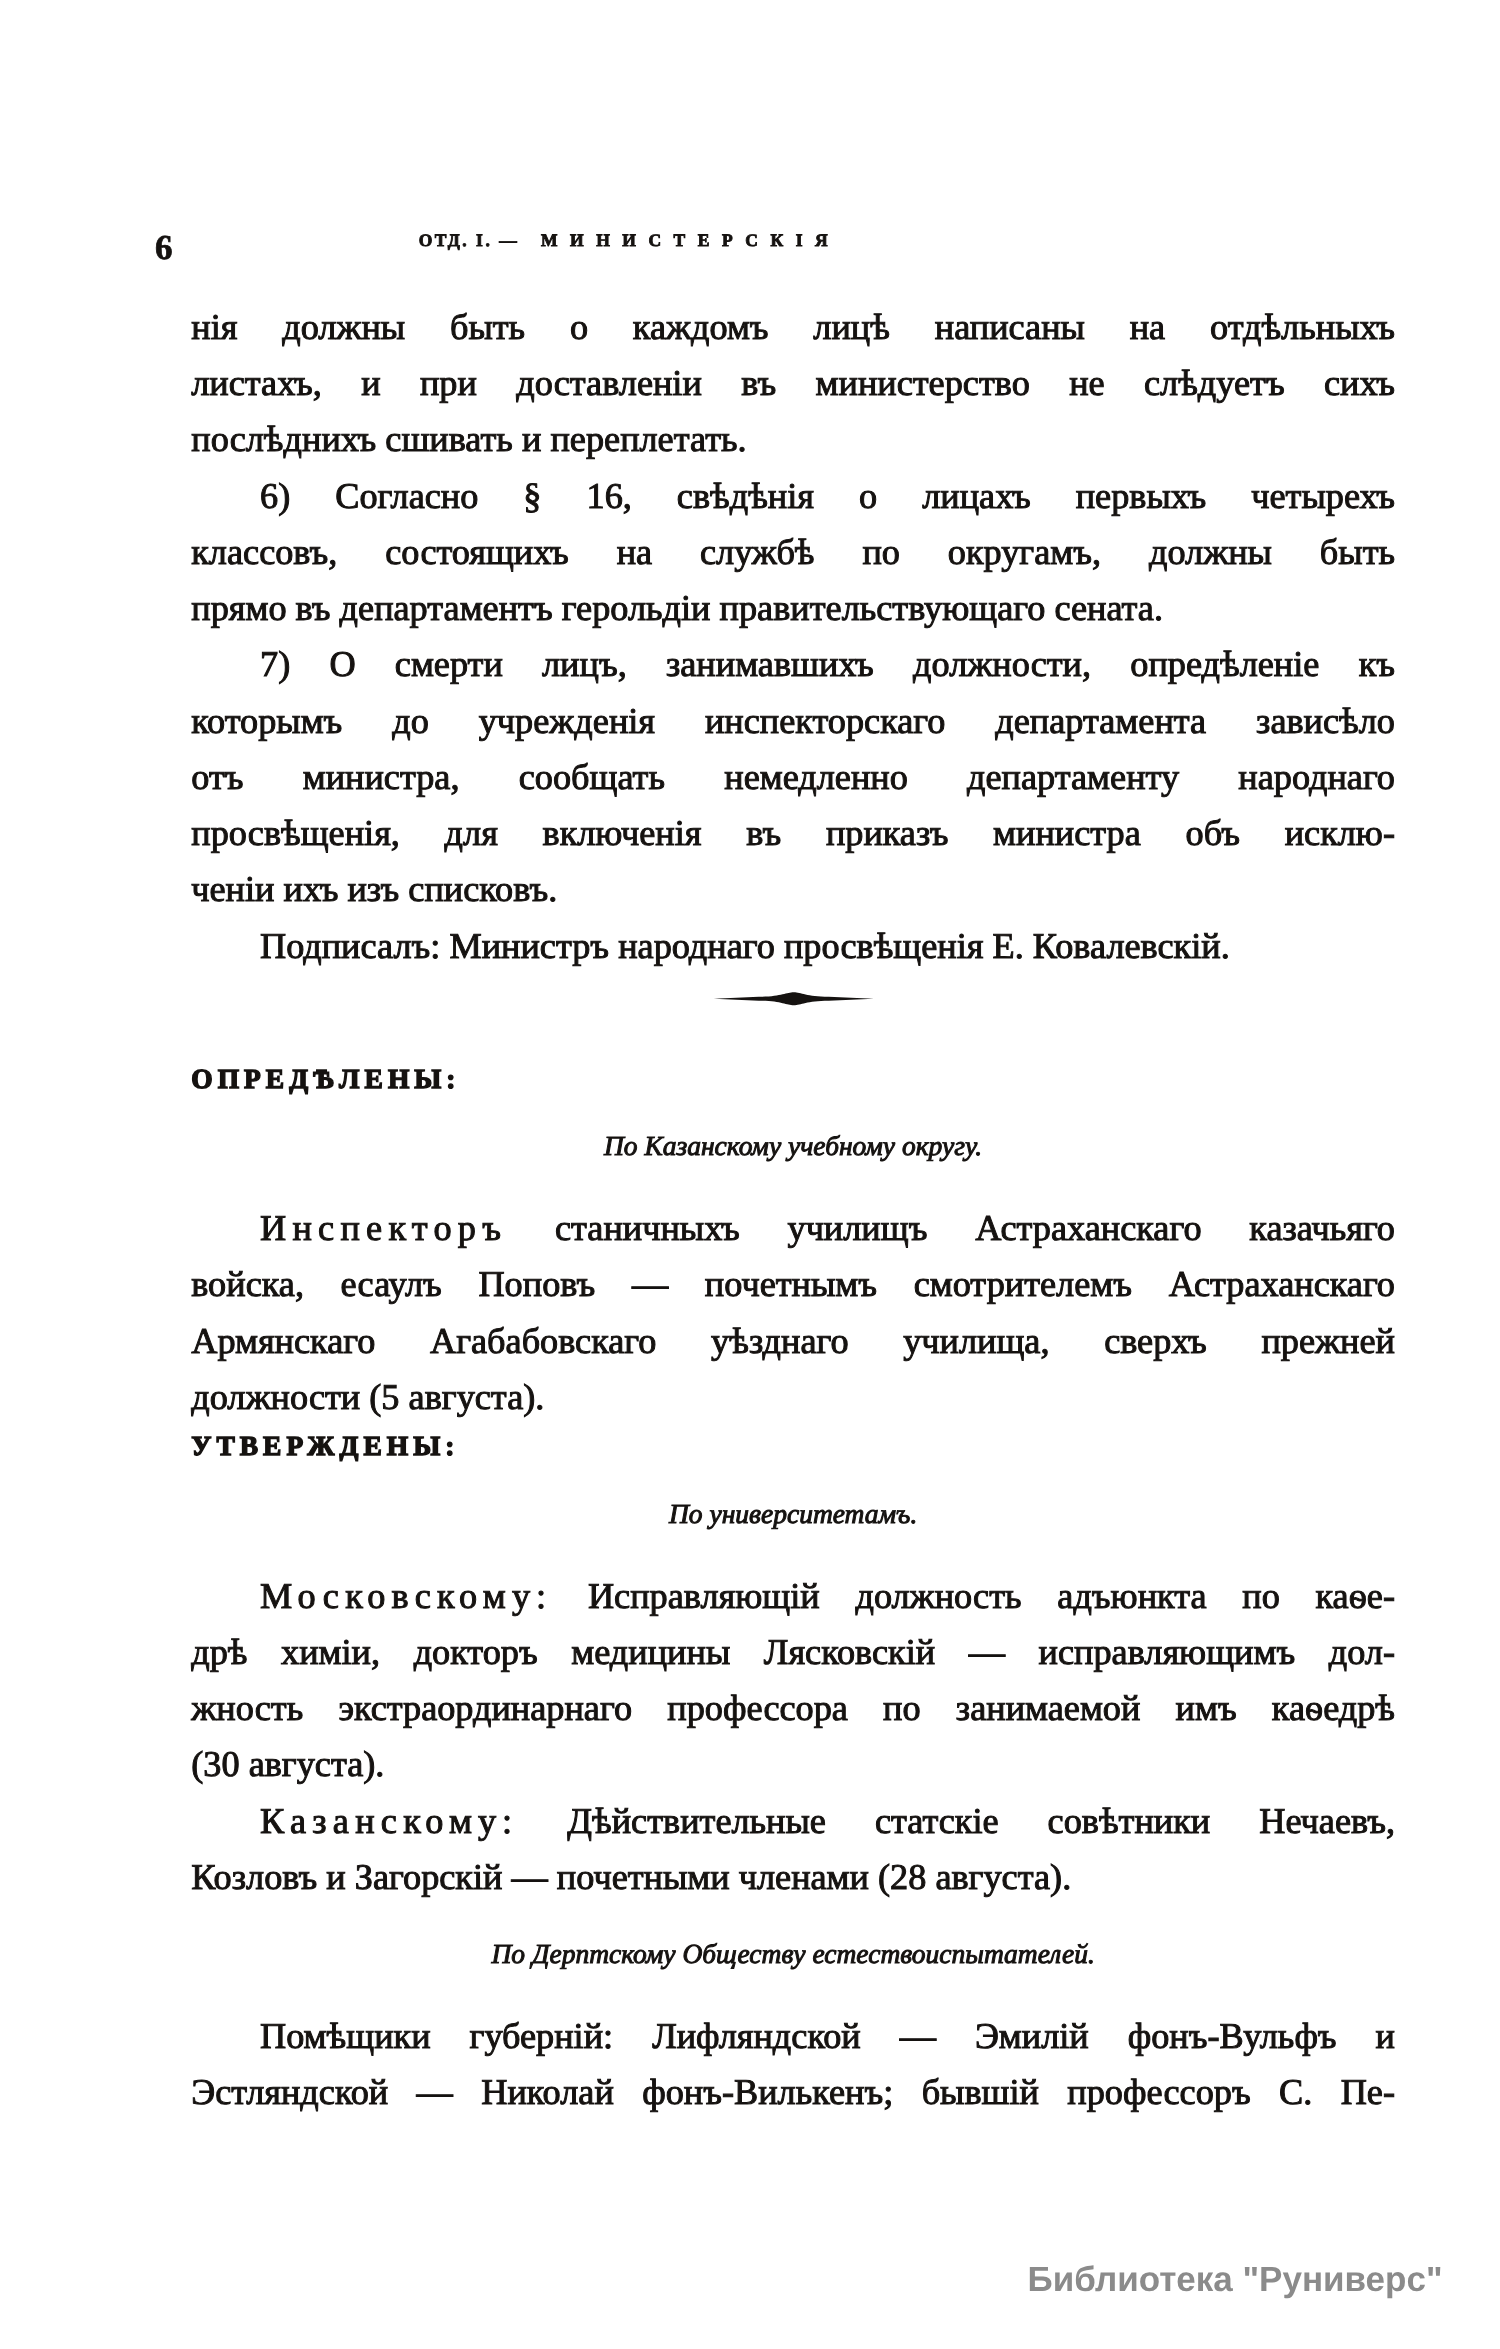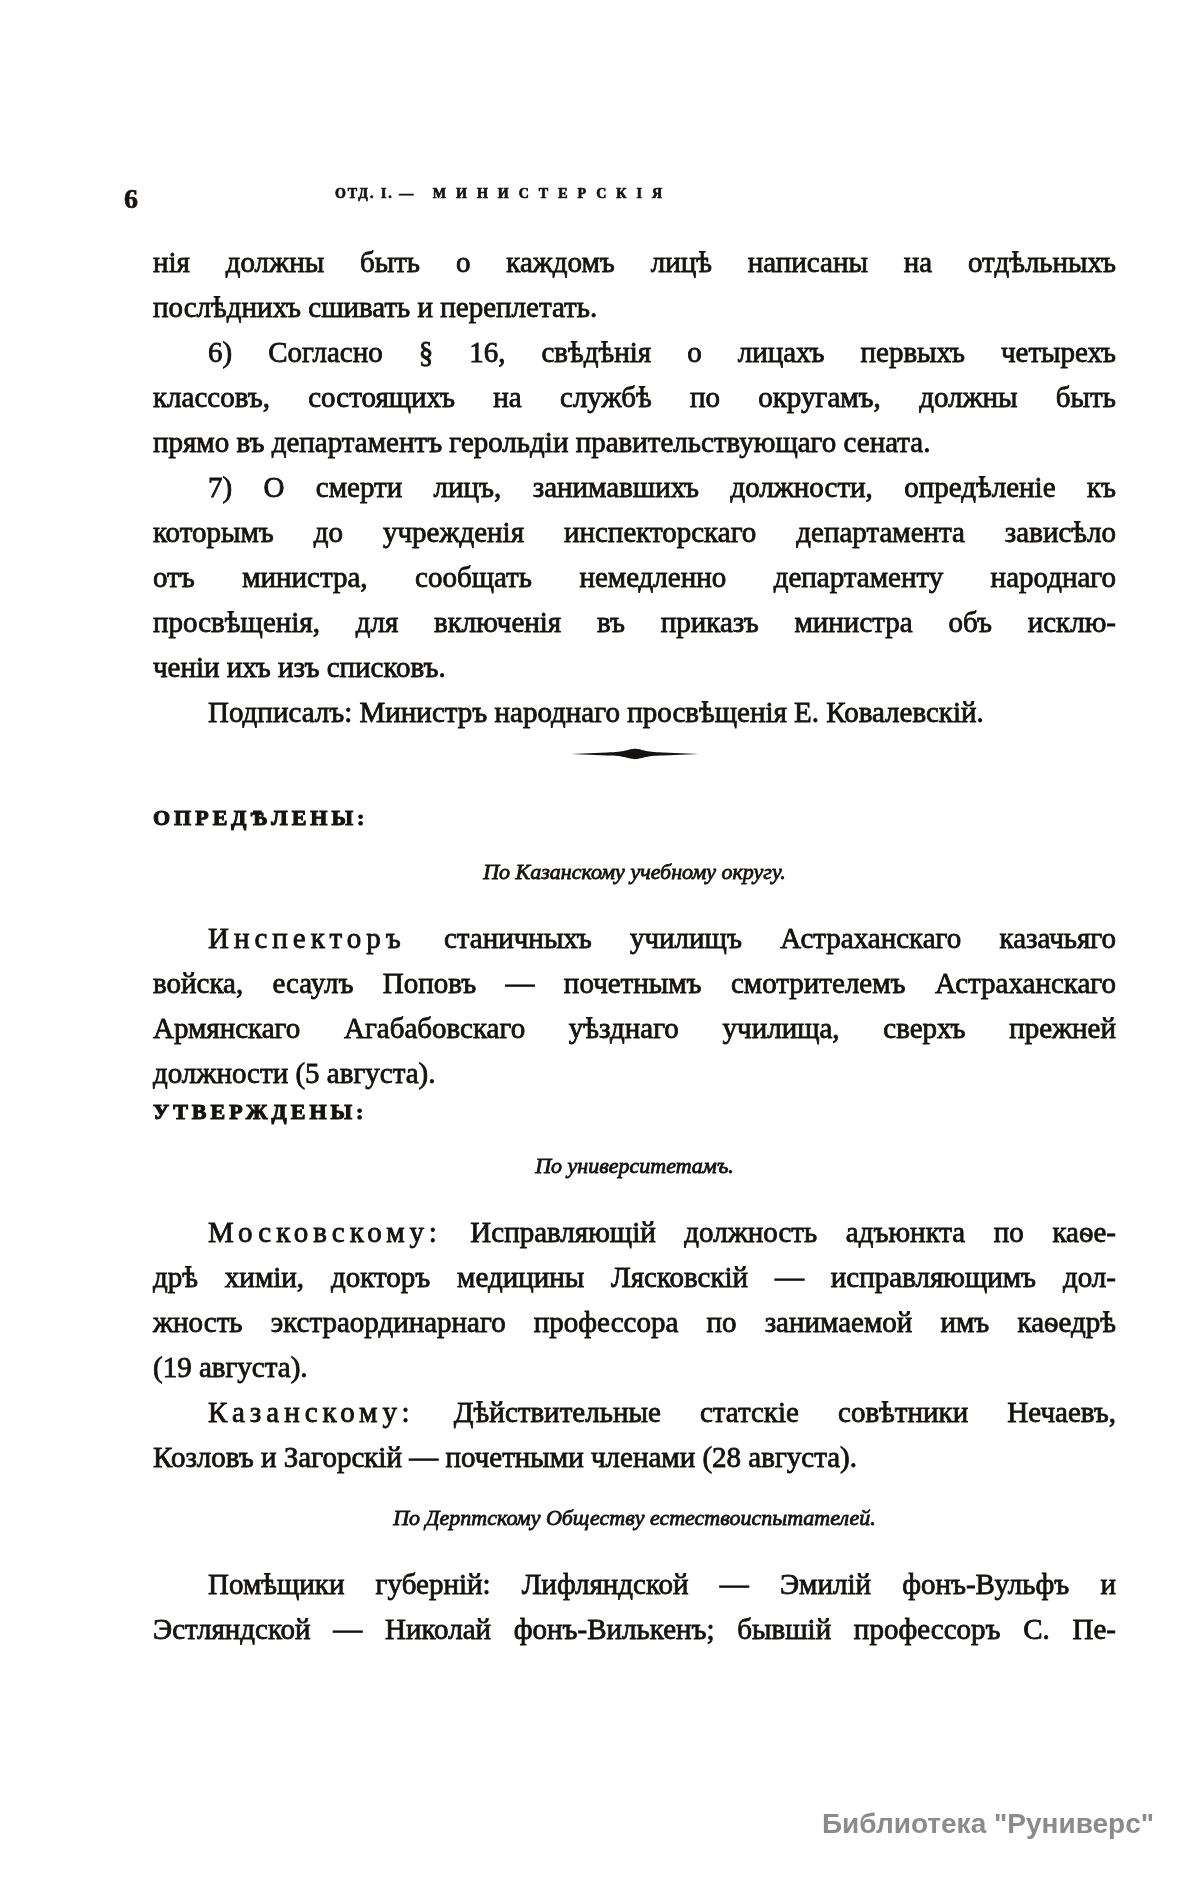--- a/index.html
+++ b/index.html
@@ -108,20 +108,21 @@
     <span class="page-num">6</span>
     <span class="header-text">
       <span class="prefix">ОТД. I. —</span>
       <span class="wide">МИНИСТЕРСКІЯ</span>
     </span>
   </div>
 
   <div class="content" id="blocks">
       <div class="para">
         <div class="line"><span>нія должны быть о каждомъ лицѣ написаны на отдѣльныхъ</span></div>
+        <div class="line"><span>листахъ, и при доставленіи въ министерство не слѣдуетъ сихъ</span></div>
         <div class="line last"><span>послѣднихъ сшивать и переплетать.</span></div>
       </div>
       <div class="para">
         <div class="line indent"><span>6) Согласно § 16, свѣдѣнія о лицахъ первыхъ четырехъ</span></div>
         <div class="line"><span>классовъ, состоящихъ на службѣ по округамъ, должны быть</span></div>
         <div class="line last"><span>прямо въ департаментъ герольдіи правительствующаго сената.</span></div>
       </div>
       <div class="para">
         <div class="line indent"><span>7) О смерти лицъ, занимавшихъ должности, опредѣленіе къ</span></div>
         <div class="line"><span>которымъ до учрежденія инспекторскаго департамента зависѣло</span></div>
@@ -142,21 +143,21 @@
         <div class="line"><span>войска, есаулъ </span><span class="it">Поповъ</span><span> — почетнымъ смотрителемъ Астраханскаго</span></div>
         <div class="line"><span>Армянскаго Агабабовскаго уѣзднаго училища, сверхъ прежней</span></div>
         <div class="line last"><span>должности (5 августа).</span></div>
       </div>
       <div class="heading-caps">УТВЕРЖДЕНЫ:</div>
       <div class="heading-italic">По университетамъ.</div>
       <div class="para">
         <div class="line indent"><span class="sp">Московскому:</span><span> Исправляющій должность адъюнкта по каѳе-</span></div>
         <div class="line"><span>дрѣ химіи, докторъ медицины </span><span class="it">Лясковскій</span><span> — исправляющимъ дол-</span></div>
         <div class="line"><span>жность экстраординарнаго профессора по занимаемой имъ каѳедрѣ</span></div>
-        <div class="line last"><span>(19 августа).</span></div>
+        <div class="line last"><span>(30 августа).</span></div>
       </div>
       <div class="para">
         <div class="line indent"><span class="sp">Казанскому:</span><span> Дѣйствительные статскіе совѣтники </span><span class="it">Нечаевъ,</span></div>
         <div class="line last"><span class="it">Козловъ</span><span> и </span><span class="it">Загорскій</span><span> — почетными членами (28 августа).</span></div>
       </div>
       <div class="heading-italic">По Дерптскому Обществу естествоиспытателей.</div>
       <div class="para">
         <div class="line indent"><span>Помѣщики губерній: Лифляндской — Эмилій </span><span class="it">фонъ-Вульфъ</span><span> и</span></div>
         <div class="line"><span>Эстляндской — Николай </span><span class="it">фонъ-Вилькенъ;</span><span> бывшій профессоръ С. Пе-</span></div>
       </div>

